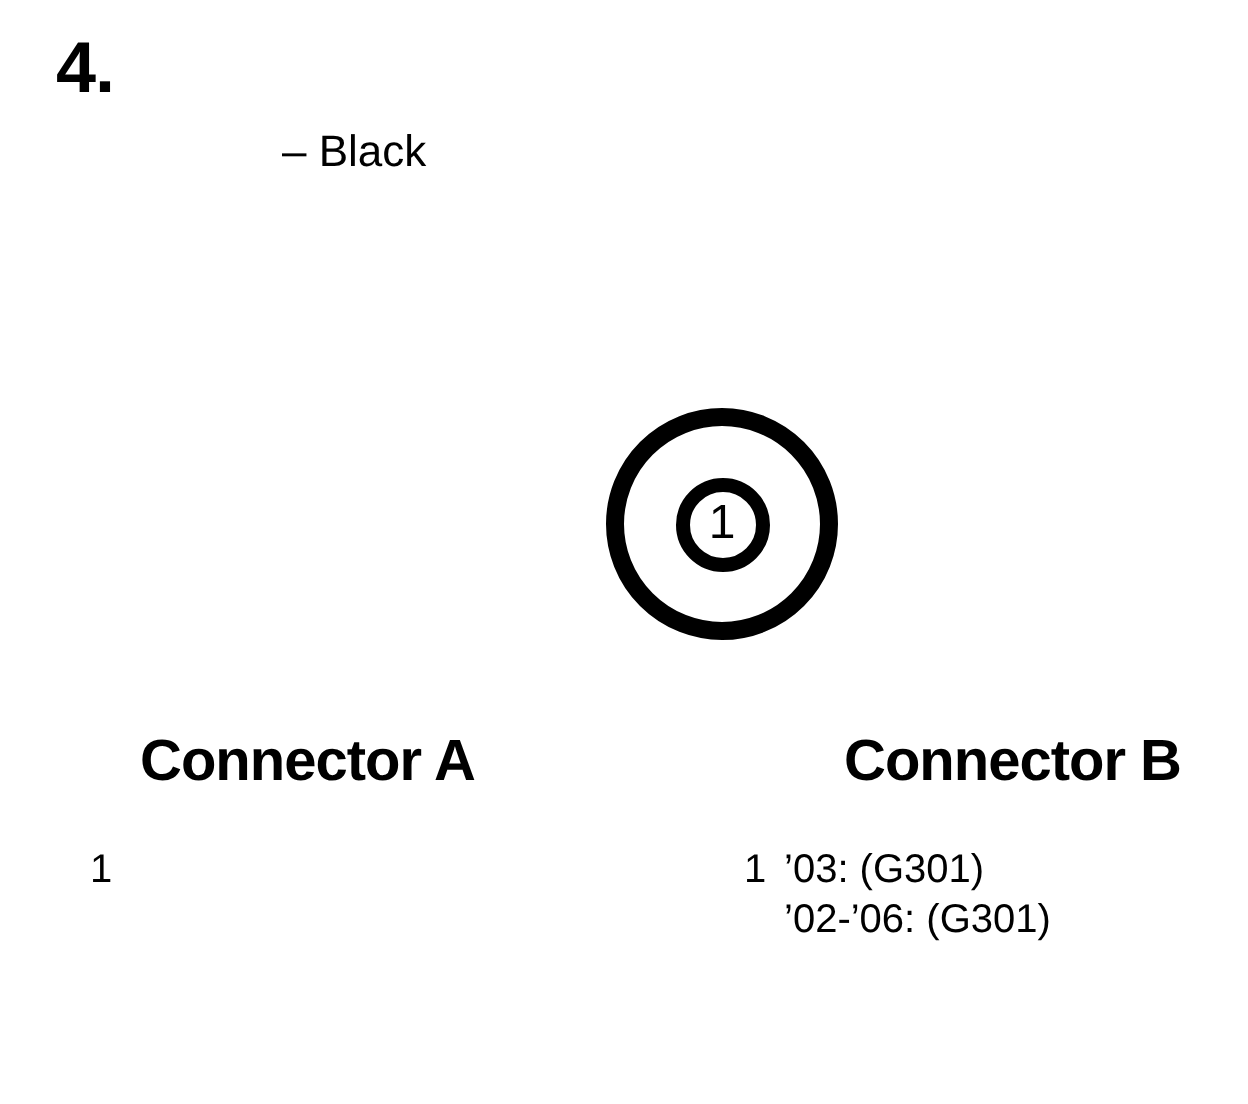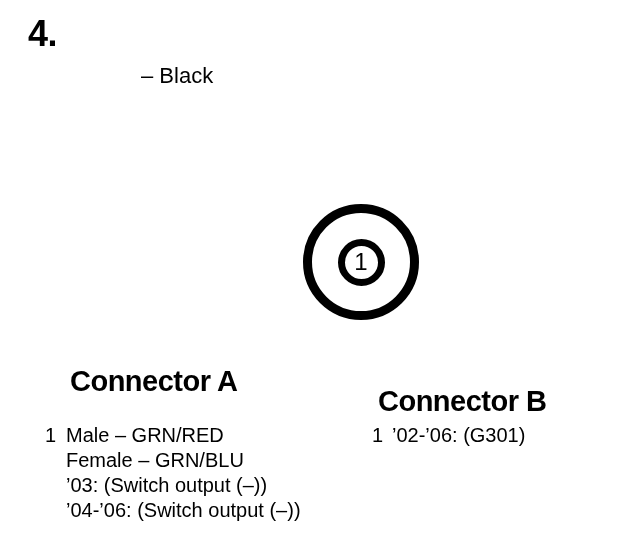--- a/index.html
+++ b/index.html
@@ -81,21 +81,21 @@
   
   .connector-heading {
     position: absolute;
     top: 365px;
     font-size: 29px;
     font-weight: bold;
     letter-spacing: -0.5px;
     white-space: nowrap;
   }
   .heading-a { left: 70px; }
-  .heading-b { left: 378px; margin-top: 20px; }
+  .heading-b { left: 422px; }
 
   .pin-num {
     position: absolute;
     top: 423px;
     font-size: 20px;
     line-height: 25px;
   }
   .pin-a { left: 45px; }
   .pin-b { left: 372px; }
 
@@ -127,25 +127,20 @@
       <div class="cavity">
         <span class="cavity-num">1</span>
       </div>
     </div>
   </div>
 
   <div class="connector-heading heading-a">Connector A</div>
   <div class="connector-heading heading-b">Connector B</div>
 
   <div class="pin-num pin-a">1</div>
-  <div class="pin-lines lines-a">
-    <div>Male – GRN/RED</div>
-    <div>Female – GRN/BLU</div>
-    <div>’03: (Switch output (–))</div>
-    <div>’04-’06: (Switch output (–))</div>
-  </div>
 
   <div class="pin-num pin-b">1</div>
   <div class="pin-lines lines-b">
+    <div>’03: (G301)</div>
     <div>’02-’06: (G301)</div>
   </div>
 
 </div>
 
 </body></html>

